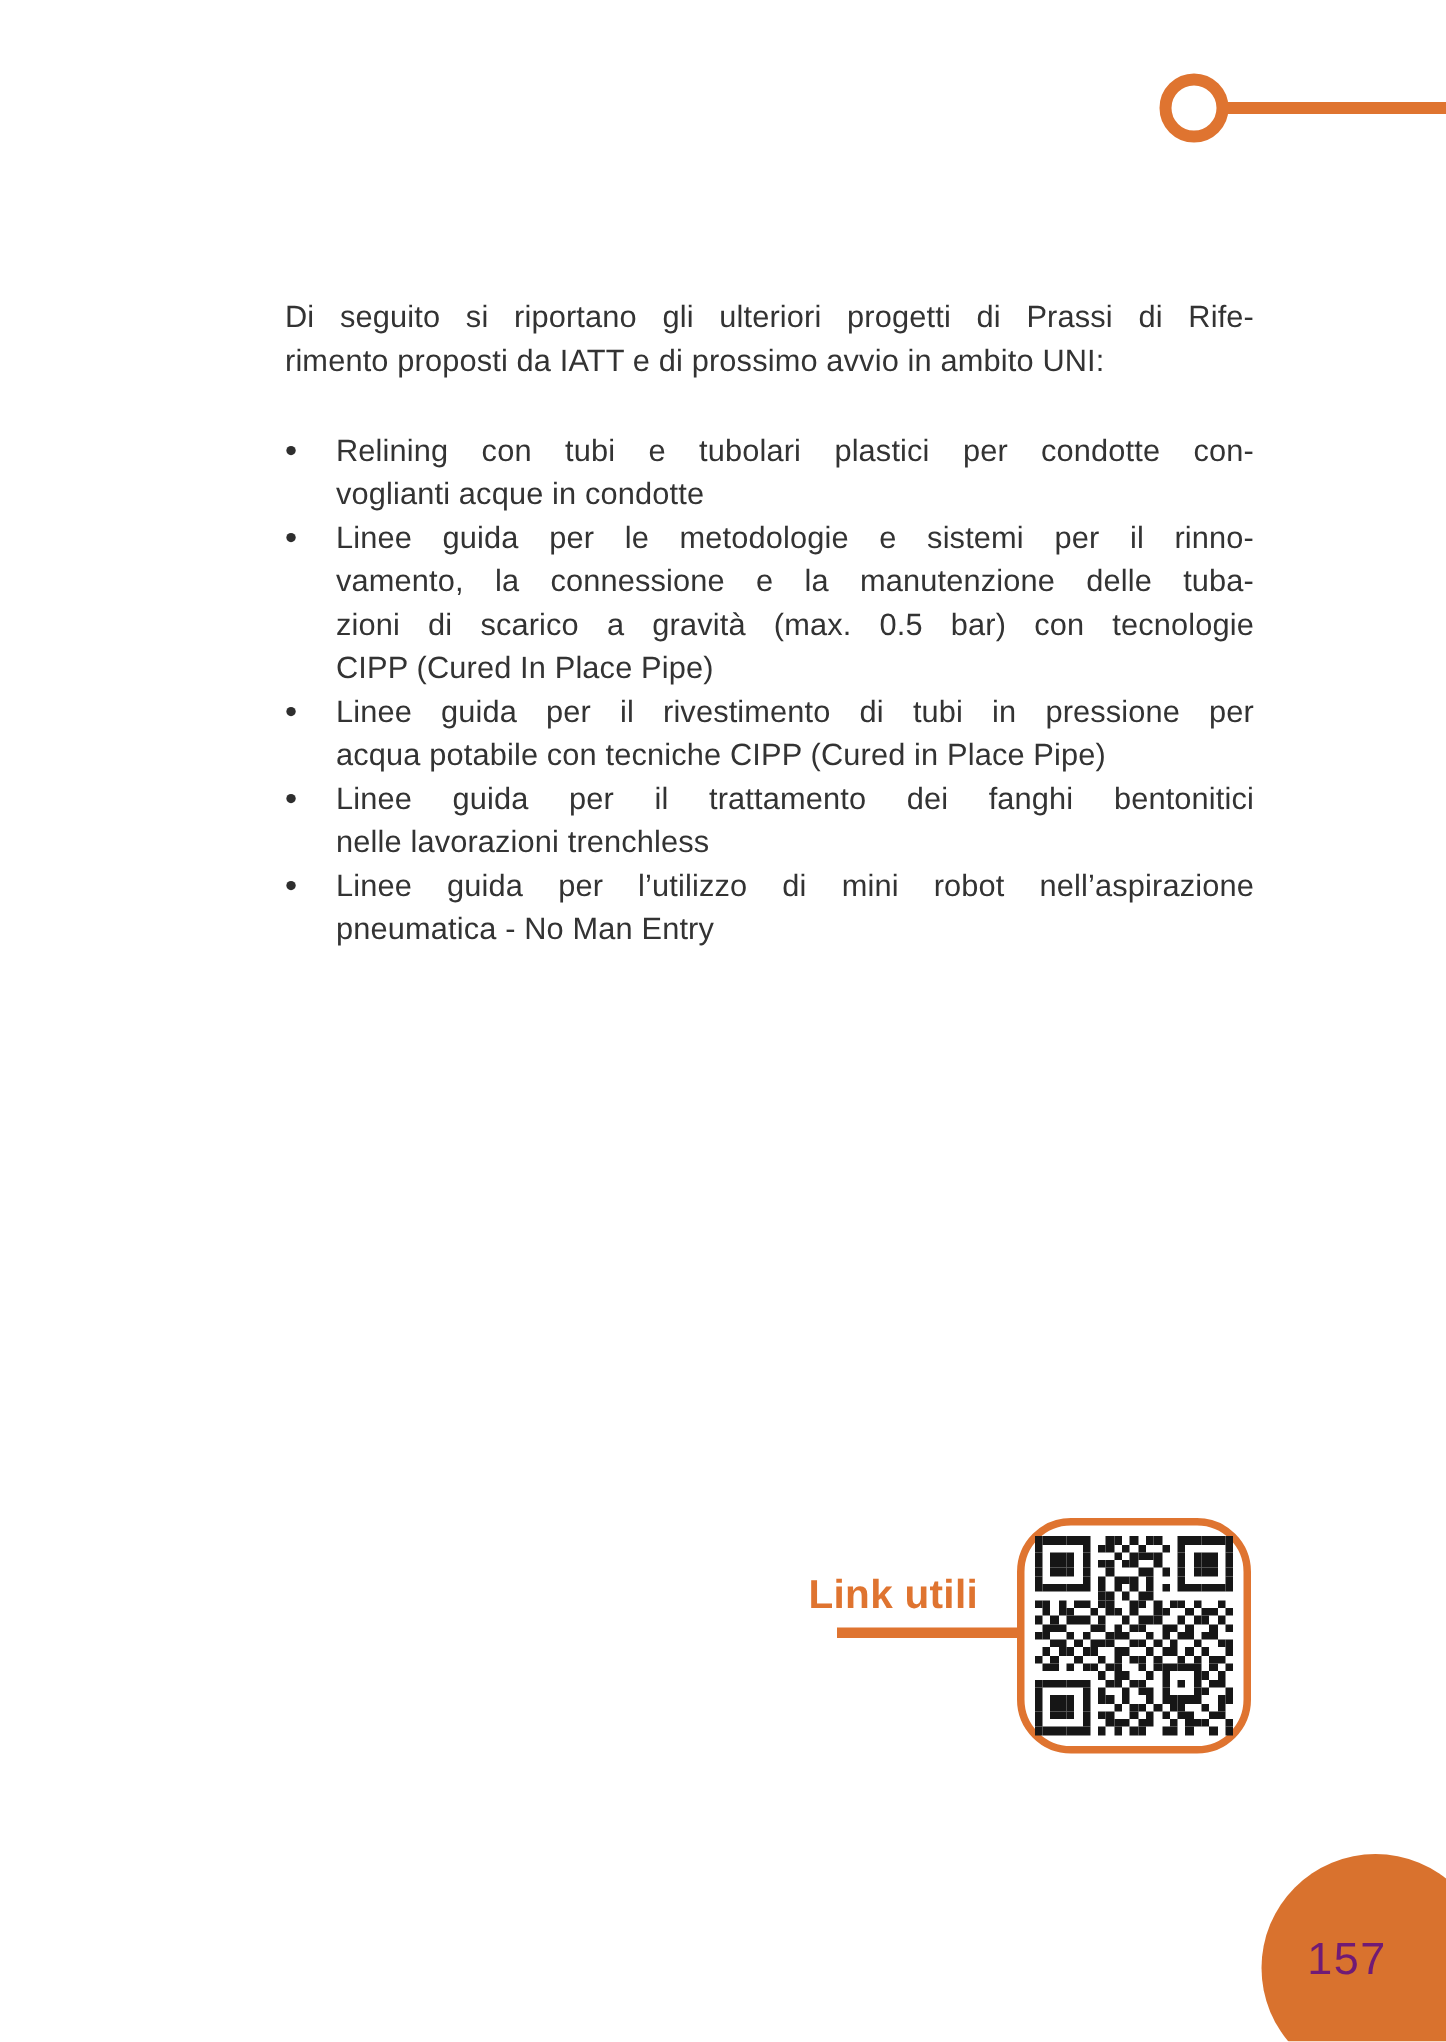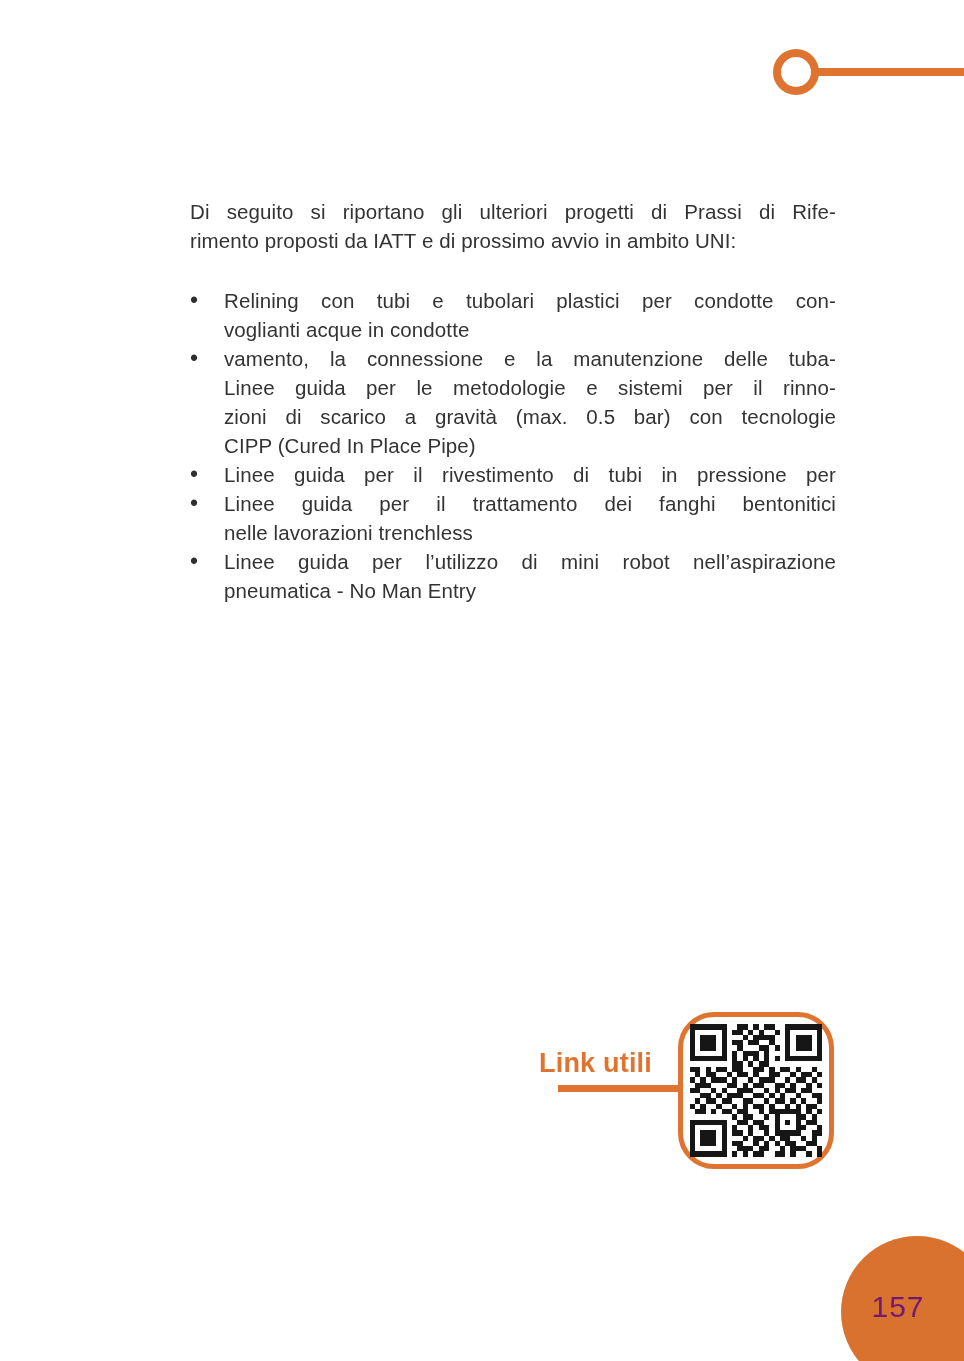--- a/index.html
+++ b/index.html
@@ -126,28 +126,29 @@
       <span class="line">rimento proposti da IATT e di prossimo avvio in ambito UNI:</span>
     </p>
     <ul class="bullets">
       <li>
         <span class="bullet">•</span>
         <span class="line j">Relining con tubi e tubolari plastici per condotte con-</span>
         <span class="line">voglianti acque in condotte</span>
       </li>
       <li>
         <span class="bullet">•</span>
+        <span class="line j">Linee guida per le metodologie e sistemi per il rinno-</span>
         <span class="line j">vamento, la connessione e la manutenzione delle tuba-</span>
-        <span class="line j">Linee guida per le metodologie e sistemi per il rinno-</span>
         <span class="line j">zioni di scarico a gravità (max. 0.5 bar) con tecnologie</span>
         <span class="line">CIPP (Cured In Place Pipe)</span>
       </li>
       <li>
         <span class="bullet">•</span>
         <span class="line j">Linee guida per il rivestimento di tubi in pressione per</span>
+        <span class="line">acqua potabile con tecniche CIPP (Cured in Place Pipe)</span>
       </li>
       <li>
         <span class="bullet">•</span>
         <span class="line j">Linee guida per il trattamento dei fanghi bentonitici</span>
         <span class="line">nelle lavorazioni trenchless</span>
       </li>
       <li>
         <span class="bullet">•</span>
         <span class="line j">Linee guida per l’utilizzo di mini robot nell’aspirazione</span>
         <span class="line">pneumatica - No Man Entry</span>

